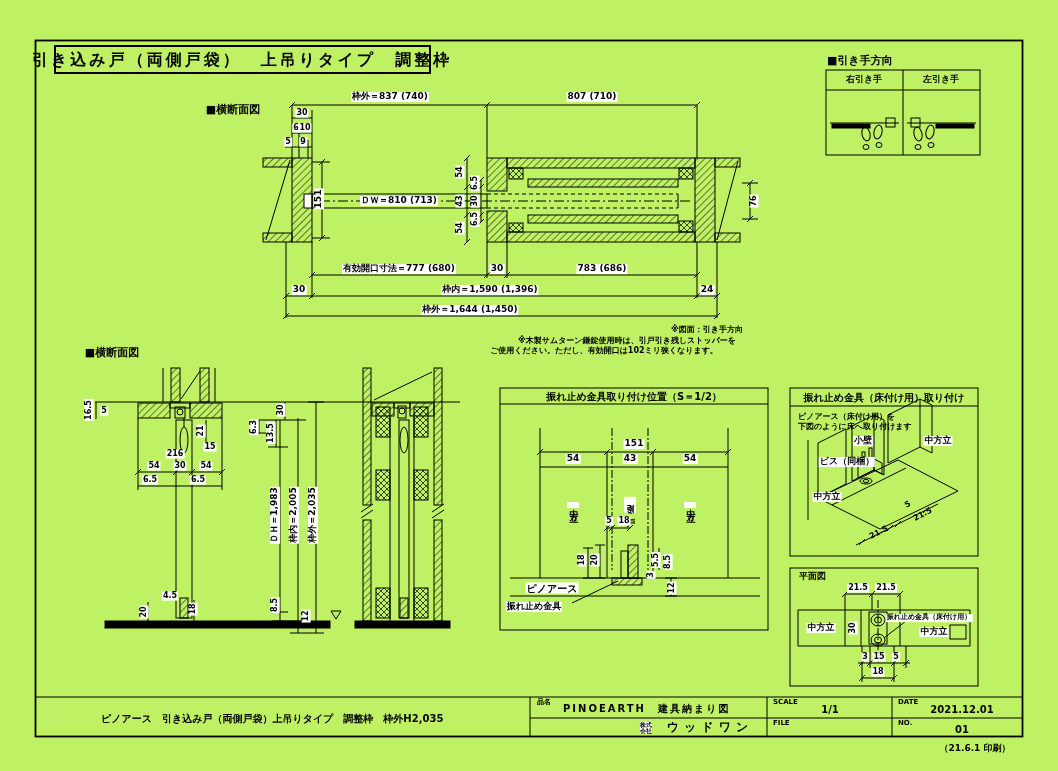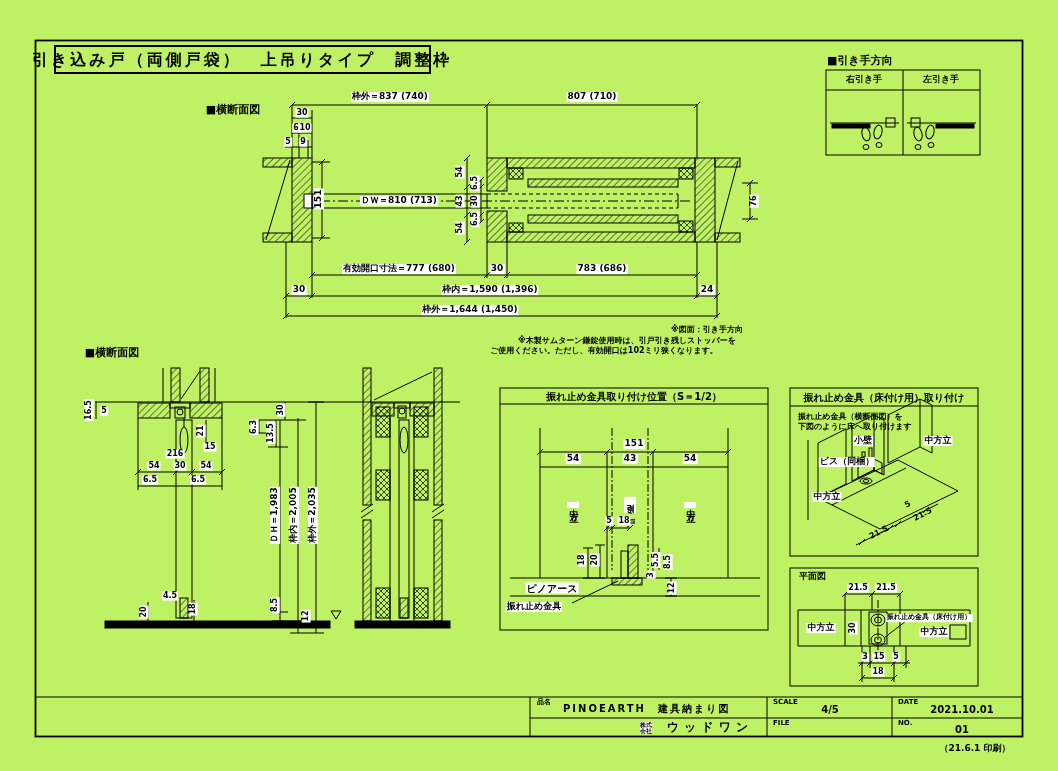--- a/index.html
+++ b/index.html
@@ -334,21 +334,21 @@
 <div class="l r s8" style="left:582px;top:560px">18</div>
 <div class="l r s8" style="left:595px;top:560px">20</div>
 <div class="l r s8" style="left:656px;top:560px">5.5</div>
 <div class="l r s8" style="left:668px;top:562px">8.5</div>
 <div class="l r s8" style="left:651px;top:575px">3</div>
 <div class="l r s8" style="left:672px;top:588px">12</div>
 <div class="l s10" style="left:552px;top:588px">ピノアース</div>
 <div class="l" style="left:534px;top:607px">振れ止め金具</div>
 
 <div class="l s10 nobg" style="left:884px;top:397px">振れ止め金具（床付け用）取り付け</div>
-<div class="l ll s8 nobg" style="left:797px;top:417px">振れ止め金具（横断面図）を</div>
+<div class="l ll s8 nobg" style="left:797px;top:417px">ピノアース（床付け用）を</div>
 <div class="l ll s8 nobg" style="left:797px;top:427px">下図のように床へ取り付けます</div>
 <div class="l" style="left:863px;top:441px">小壁</div>
 <div class="l" style="left:938px;top:441px">中方立</div>
 <div class="l" style="left:847px;top:462px">ビス（同梱）</div>
 <div class="l" style="left:827px;top:497px">中方立</div>
 <div class="l r27 s8 nobg" style="left:879px;top:533px">21.5</div>
 <div class="l r27 s8 nobg" style="left:908px;top:505px">5</div>
 <div class="l r27 s8 nobg" style="left:923px;top:515px">21.5</div>
 
 <div class="l ll nobg" style="left:798px;top:577px">平面図</div>
@@ -356,30 +356,31 @@
 <div class="l s8" style="left:886px;top:588px">21.5</div>
 <div class="l" style="left:821px;top:628px">中方立</div>
 <div class="l r s8" style="left:853px;top:628px">30</div>
 <div class="l s7" style="left:929px;top:618px">振れ止め金具（床付け用）</div>
 <div class="l" style="left:934px;top:632px">中方立</div>
 <div class="l s8" style="left:865px;top:657px">3</div>
 <div class="l s8" style="left:879px;top:657px">15</div>
 <div class="l s8" style="left:896px;top:657px">5</div>
 <div class="l s8" style="left:878px;top:672px">18</div>
 
+<div class="l ll s10 nobg" style="left:100px;top:718px">ピノアース　引き込み戸（両側戸袋）上吊りタイプ　調整枠　枠外H2,035</div>
 <div class="l ll s7 nobg" style="left:536px;top:703px">品名</div>
 <div class="l ll s10 ls2 nobg" style="left:562px;top:708px">PINOEARTH　建具納まり図</div>
 <div class="stack" style="left:646px;top:728px">
   <span>株式</span>
   <span>会社</span>
 </div>
 <div class="l ls5 nobg" style="left:710px;top:728px;font-size:12px">ウッドワン</div>
 <div class="l ll s7 nobg" style="left:772px;top:703px">SCALE</div>
-<div class="l s10 nobg" style="left:830px;top:709px">4/5</div>
+<div class="l s10 nobg" style="left:830px;top:709px">1/1</div>
 <div class="l ll s7 nobg" style="left:897px;top:703px">DATE</div>
-<div class="l s10 nobg" style="left:962px;top:709px">2021.10.01</div>
+<div class="l s10 nobg" style="left:962px;top:709px">2021.12.01</div>
 <div class="l ll s7 nobg" style="left:772px;top:724px">FILE</div>
 <div class="l s10 nobg" style="left:830px;top:729px"></div>
 <div class="l ll s7 nobg" style="left:897px;top:724px">NO.</div>
 <div class="l s10 nobg" style="left:962px;top:729px">01</div>
 <div class="l nobg" style="left:975px;top:749px">（21.6.1 印刷）</div>
 
 </div>
 
 </body></html>

